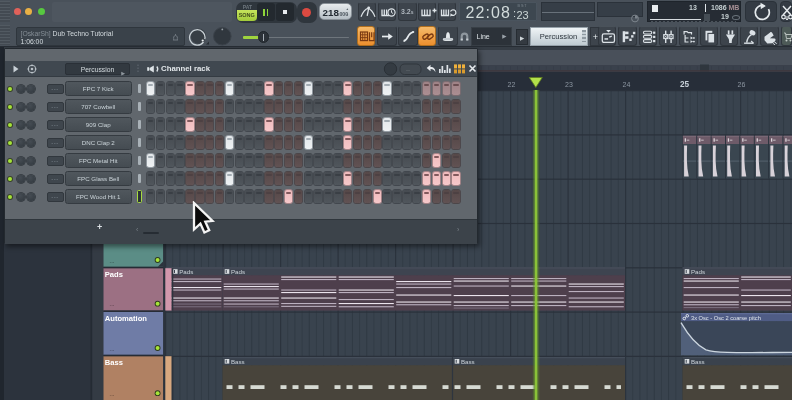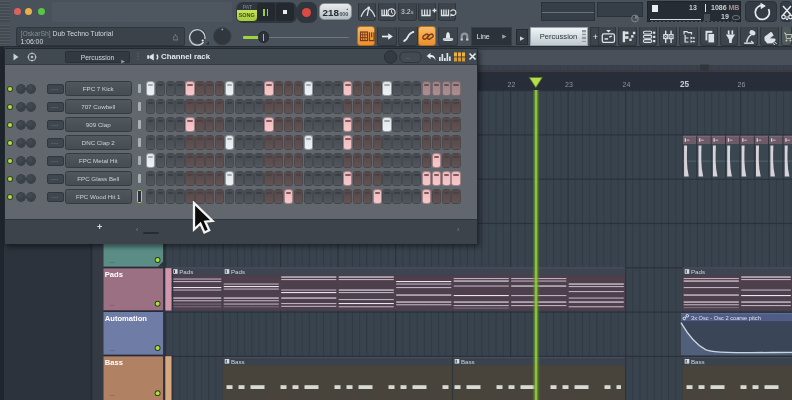--- a/index.html
+++ b/index.html
@@ -40,21 +40,21 @@
 #sliderhandle div{position:absolute;left:4.2px;top:2px;width:1.4px;height:7px;background:#a9b1b8}
 .ob{position:absolute;top:26px;width:18.5px;height:19.5px;background:linear-gradient(#f6ba6a,#ec8f2e);border-radius:3px;border:1px solid #b06f1f}
 .ib2{position:absolute;top:26px;width:20px;height:19.5px;background:#3d444c;border-radius:3px;border:1px solid #30363d;border-top-color:#4a525a}
 .ib2 svg,.ob svg{position:absolute;left:0;top:0}
 #linedd{position:absolute;left:470.5px;top:27px;width:41px;height:18.5px;background:#2c3239;border:1px solid #383f46;font-size:7px;color:#dfe5e8;padding:5px 0 0 5px}
 #playb{position:absolute;left:516px;top:28.5px;width:12px;height:16px;background:#343a41;border:1px solid #272d33;font-size:5.5px;color:#cfd6da;text-align:center;line-height:16px}
 #perc{position:absolute;left:529.5px;top:27px;width:58px;height:18.5px;background:linear-gradient(#eff4f6,#bfcad1);border:1px solid #96a1a9;font-size:7.6px;color:#2b343c;text-align:center;line-height:18px}
 #percscroll{position:absolute;right:1px;top:2px;width:3.5px;height:14px;background:repeating-linear-gradient(180deg,#8f9aa2 0 1.5px,#c6d0d6 1.5px 3.5px)}
 #plusb{position:absolute;left:589.5px;top:27px;width:12px;height:18.5px;background:#3d444c;border:1px solid #30363d;color:#e6ebee;font-size:9px;text-align:center;line-height:18px}
 #rack{position:absolute;left:4px;top:48px;width:474px;height:196px;background:#61676d;border:1px solid #23292f;border-radius:1px;box-shadow:2px 3px 5px rgba(0,0,0,0.45)}
-#rackhdr{position:absolute;left:0;top:0;width:472px;height:15.5px;background:#404850;border-bottom:1px solid #343b42}
+#rackhdr{position:absolute;left:0;top:12px;width:472px;height:15.5px;background:#404850;border-bottom:1px solid #343b42}
 #rackpat{position:absolute;left:60px;top:1.5px;width:65px;height:12.5px;background:#323940;border:1px solid #2a3037;border-radius:2px;font-size:6.8px;color:#d5dce0;text-align:center;line-height:12px}
 #rackpat i{position:absolute;right:4px;top:3px;font-style:normal;font-size:5px;color:#8f979e}
 #racktitle{position:absolute;left:156px;top:3px;font-size:7.8px;font-weight:700;color:#e2e7ea}
 #rackbot{position:absolute;left:0;top:169.5px;width:472px;height:25px;background:#3c434a;border-top:1px solid #2f363c}
 #rackbot .plus{position:absolute;left:92px;top:2px;font-size:9px;font-weight:700;color:#dde2e6}
 #rackbot .larr{position:absolute;left:131px;top:6.5px;font-size:7px;color:#798087}
 #rackbot .rarr{position:absolute;left:452px;top:6.5px;font-size:7px;color:#798087}
 #rackbot .sbar{position:absolute;left:138px;top:12.5px;width:15.5px;height:2px;background:#262c33;border-radius:1px}
 .led{position:absolute;width:4.6px;height:4.6px;border-radius:50%;background:#a6e438;box-shadow:0 0 0 1px #39422a}
 .kn{position:absolute;width:8.3px;height:8.3px;border-radius:50%;background:radial-gradient(circle at 40% 35%,#454c53,#30373d);box-shadow:0 0 0 0.8px #2c3238}
@@ -566,20 +566,26 @@
           <path d="M13.5,7.5 h4 m-2,-2 v4" stroke="#dde3e7" stroke-width="1.4"></path>
         </svg>
       </div>
  <div class="ib" style="left:437.7px;top:1.8px">
   <svg width="18" height="19" viewBox="0 0 18 19">
           <path d="M2.5,6.5 v6 h7 v-6 M4.8,6.5 v6 M7.1,6.5 v6" stroke="#dde3e7" stroke-width="1.3" fill="none"></path>
           <path d="M11.5,8.5 a2.8,2.8 0 1 1 1,3.4" stroke="#dde3e7" stroke-width="1.2" fill="none"></path>
           <polygon points="11.2,13.6 14.2,12.2 11.6,10.2" fill="#dde3e7"></polygon>
         </svg>
       </div>
+ <div id="clock">
+        <span id="c1">22:08</span>
+        <span id="c2">:</span>
+        <span id="c3">23</span>
+        <span id="c4">B&nbsp;S:T</span>
+      </div>
  <div id="panA">
         <div id="panAline"></div>
       </div>
  <div id="panB"></div>
  <svg style="position:absolute;left:630px;top:14px" width="12" height="9" viewBox="0 0 12 9">
         <circle cx="5" cy="4.5" r="3.4" fill="none" stroke="#7d858d" stroke-width="1"></circle>
         <path d="M5,4.5 L5,1.6 A2.9,2.9 0 0 1 7.9,4.5 Z" fill="#7d858d"></path>
       </svg>
  <div id="mon">
    <div style="position:absolute;left:3.5px;top:2.5px;width:6.5px;height:7px;background:#e9edf0"></div>

